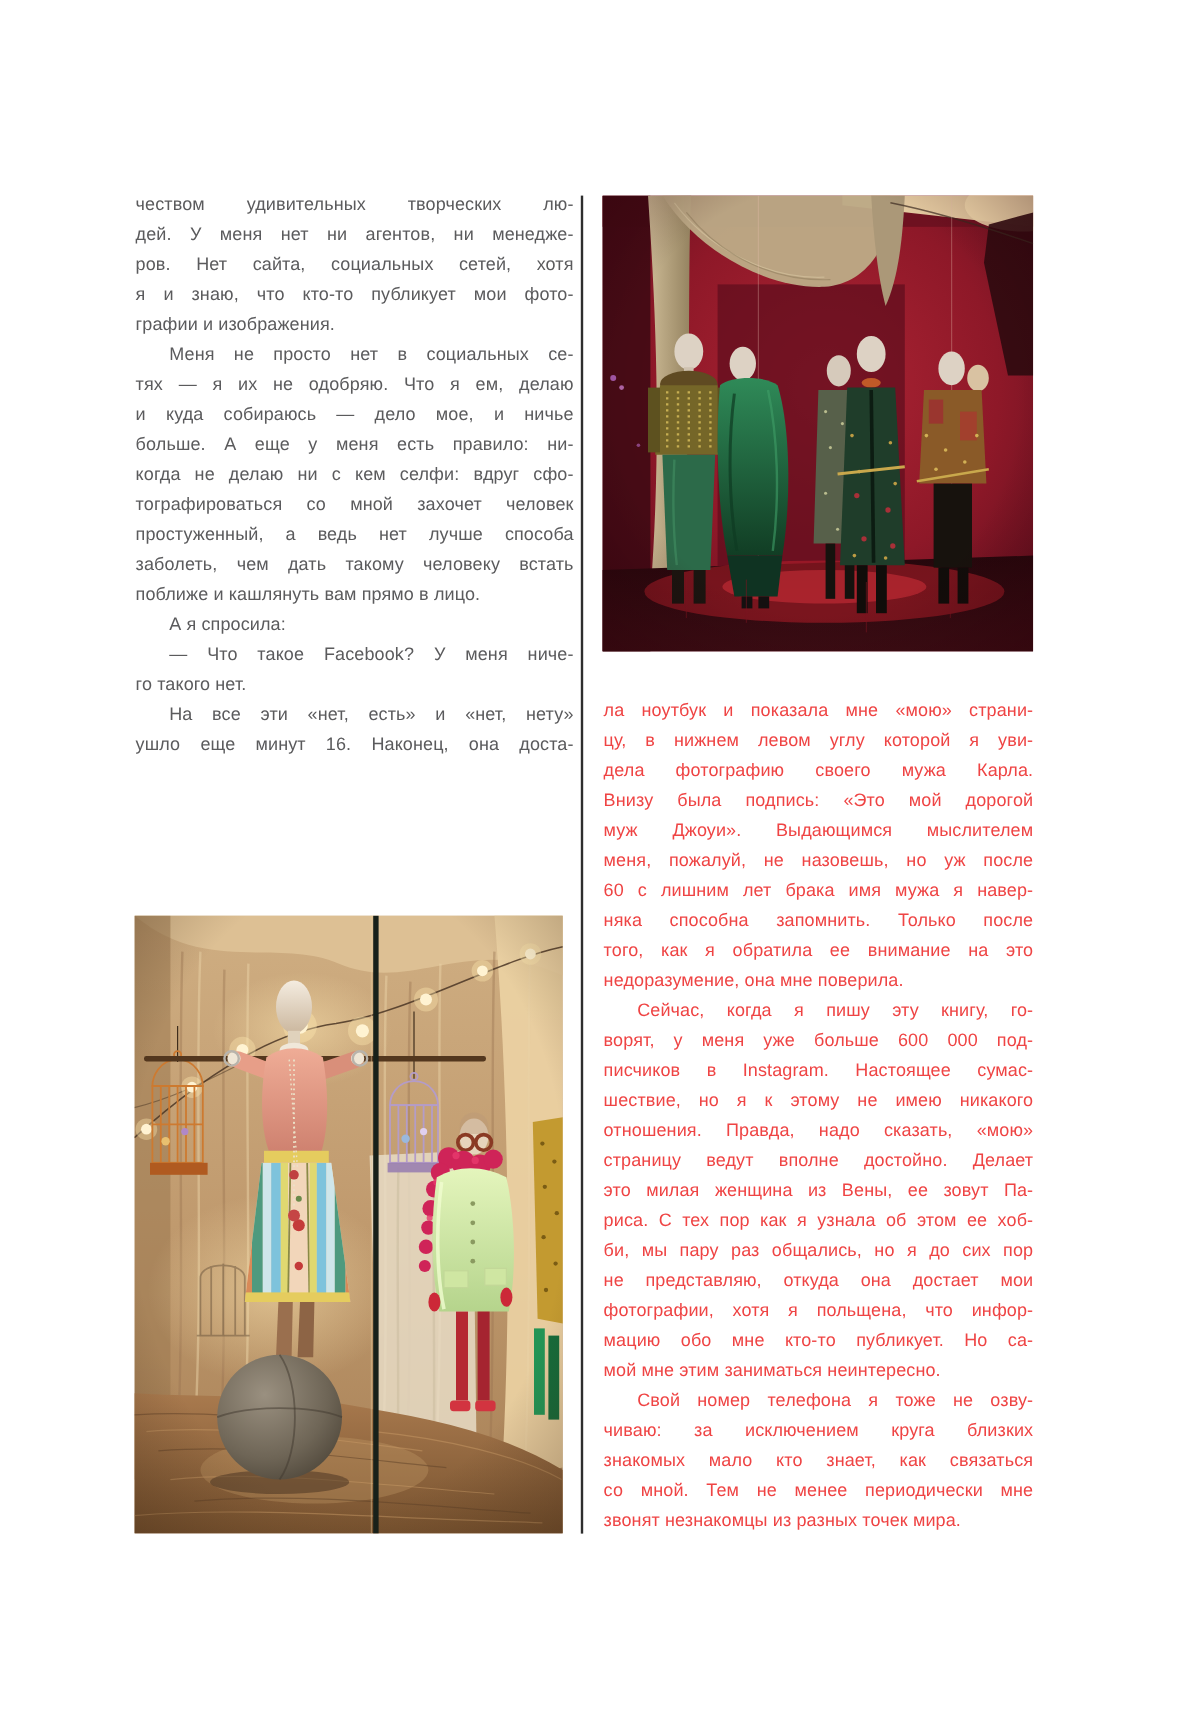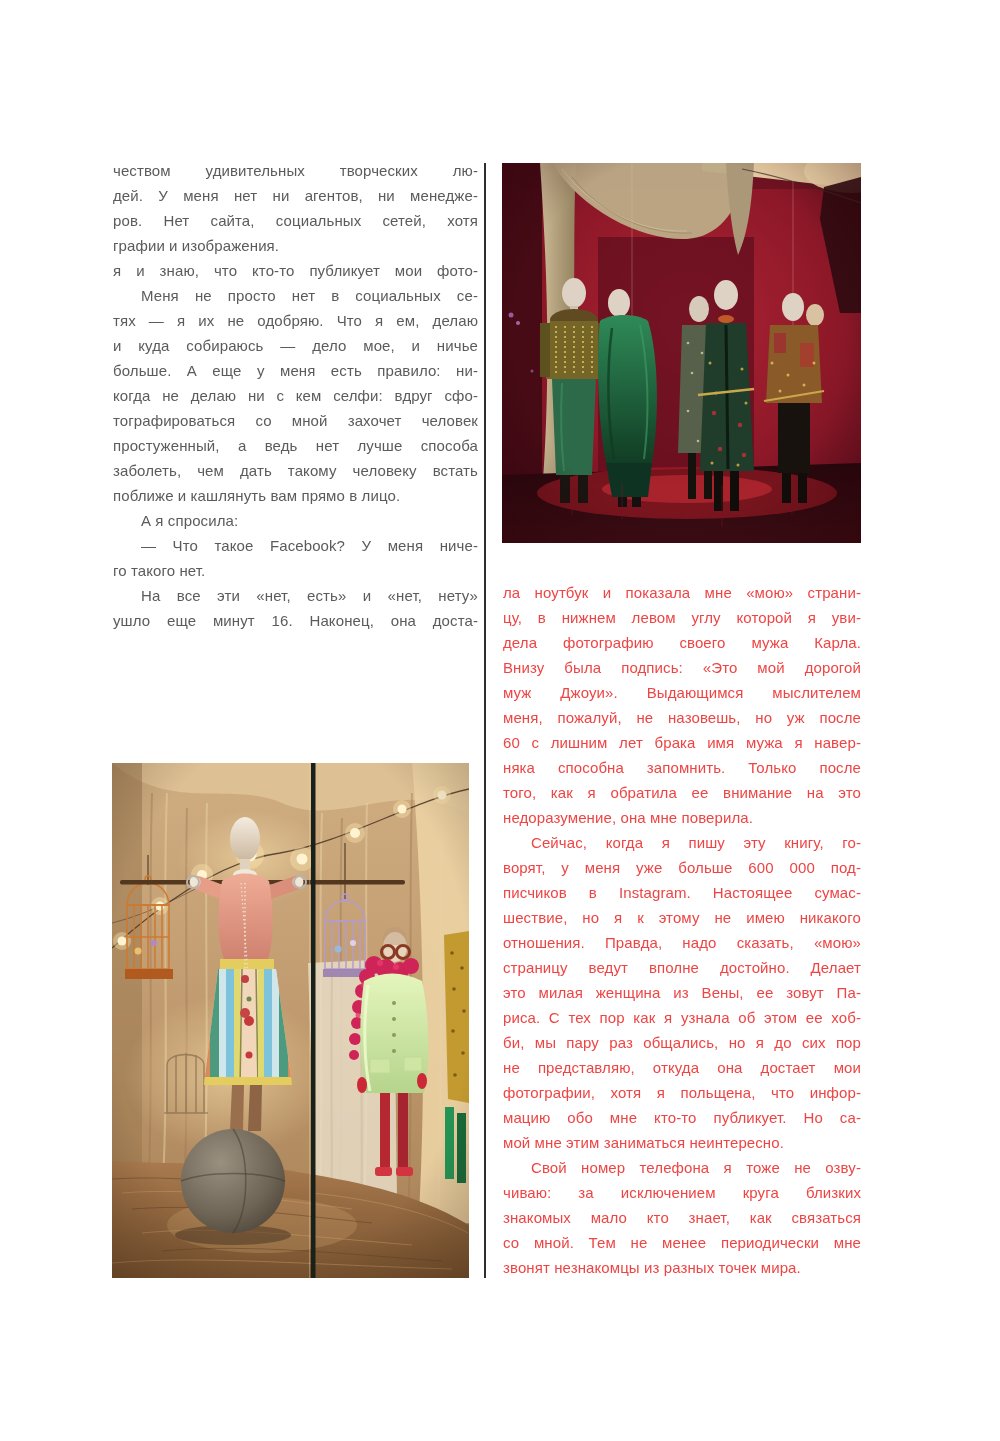--- a/index.html
+++ b/index.html
@@ -22,22 +22,22 @@
 </head>
 <body>
 
 <div id="page" style="background: rgb(255, 255, 255);">
 
   <div class="col" id="col-left" style="color: rgb(91, 91, 93);">
       <div class="para">
         <div class="line">чеством удивительных творческих лю-</div>
         <div class="line">дей. У меня нет ни агентов, ни менедже-</div>
         <div class="line">ров. Нет сайта, социальных сетей, хотя</div>
+        <div class="line">я и знаю, что кто-то публикует мои фото-</div>
         <div class="line endp">графии и изображения.</div>
-        <div class="line">я и знаю, что кто-то публикует мои фото-</div>
       </div>
       <div class="para">
         <div class="line ind">Меня не просто нет в социальных се-</div>
         <div class="line">тях — я их не одобряю. Что я ем, делаю</div>
         <div class="line">и куда собираюсь — дело мое, и ничье</div>
         <div class="line">больше. А еще у меня есть правило: ни-</div>
         <div class="line">когда не делаю ни с кем селфи: вдруг сфо-</div>
         <div class="line">тографироваться со мной захочет человек</div>
         <div class="line">простуженный, а ведь нет лучше способа</div>
         <div class="line">заболеть, чем дать такому человеку встать</div>

